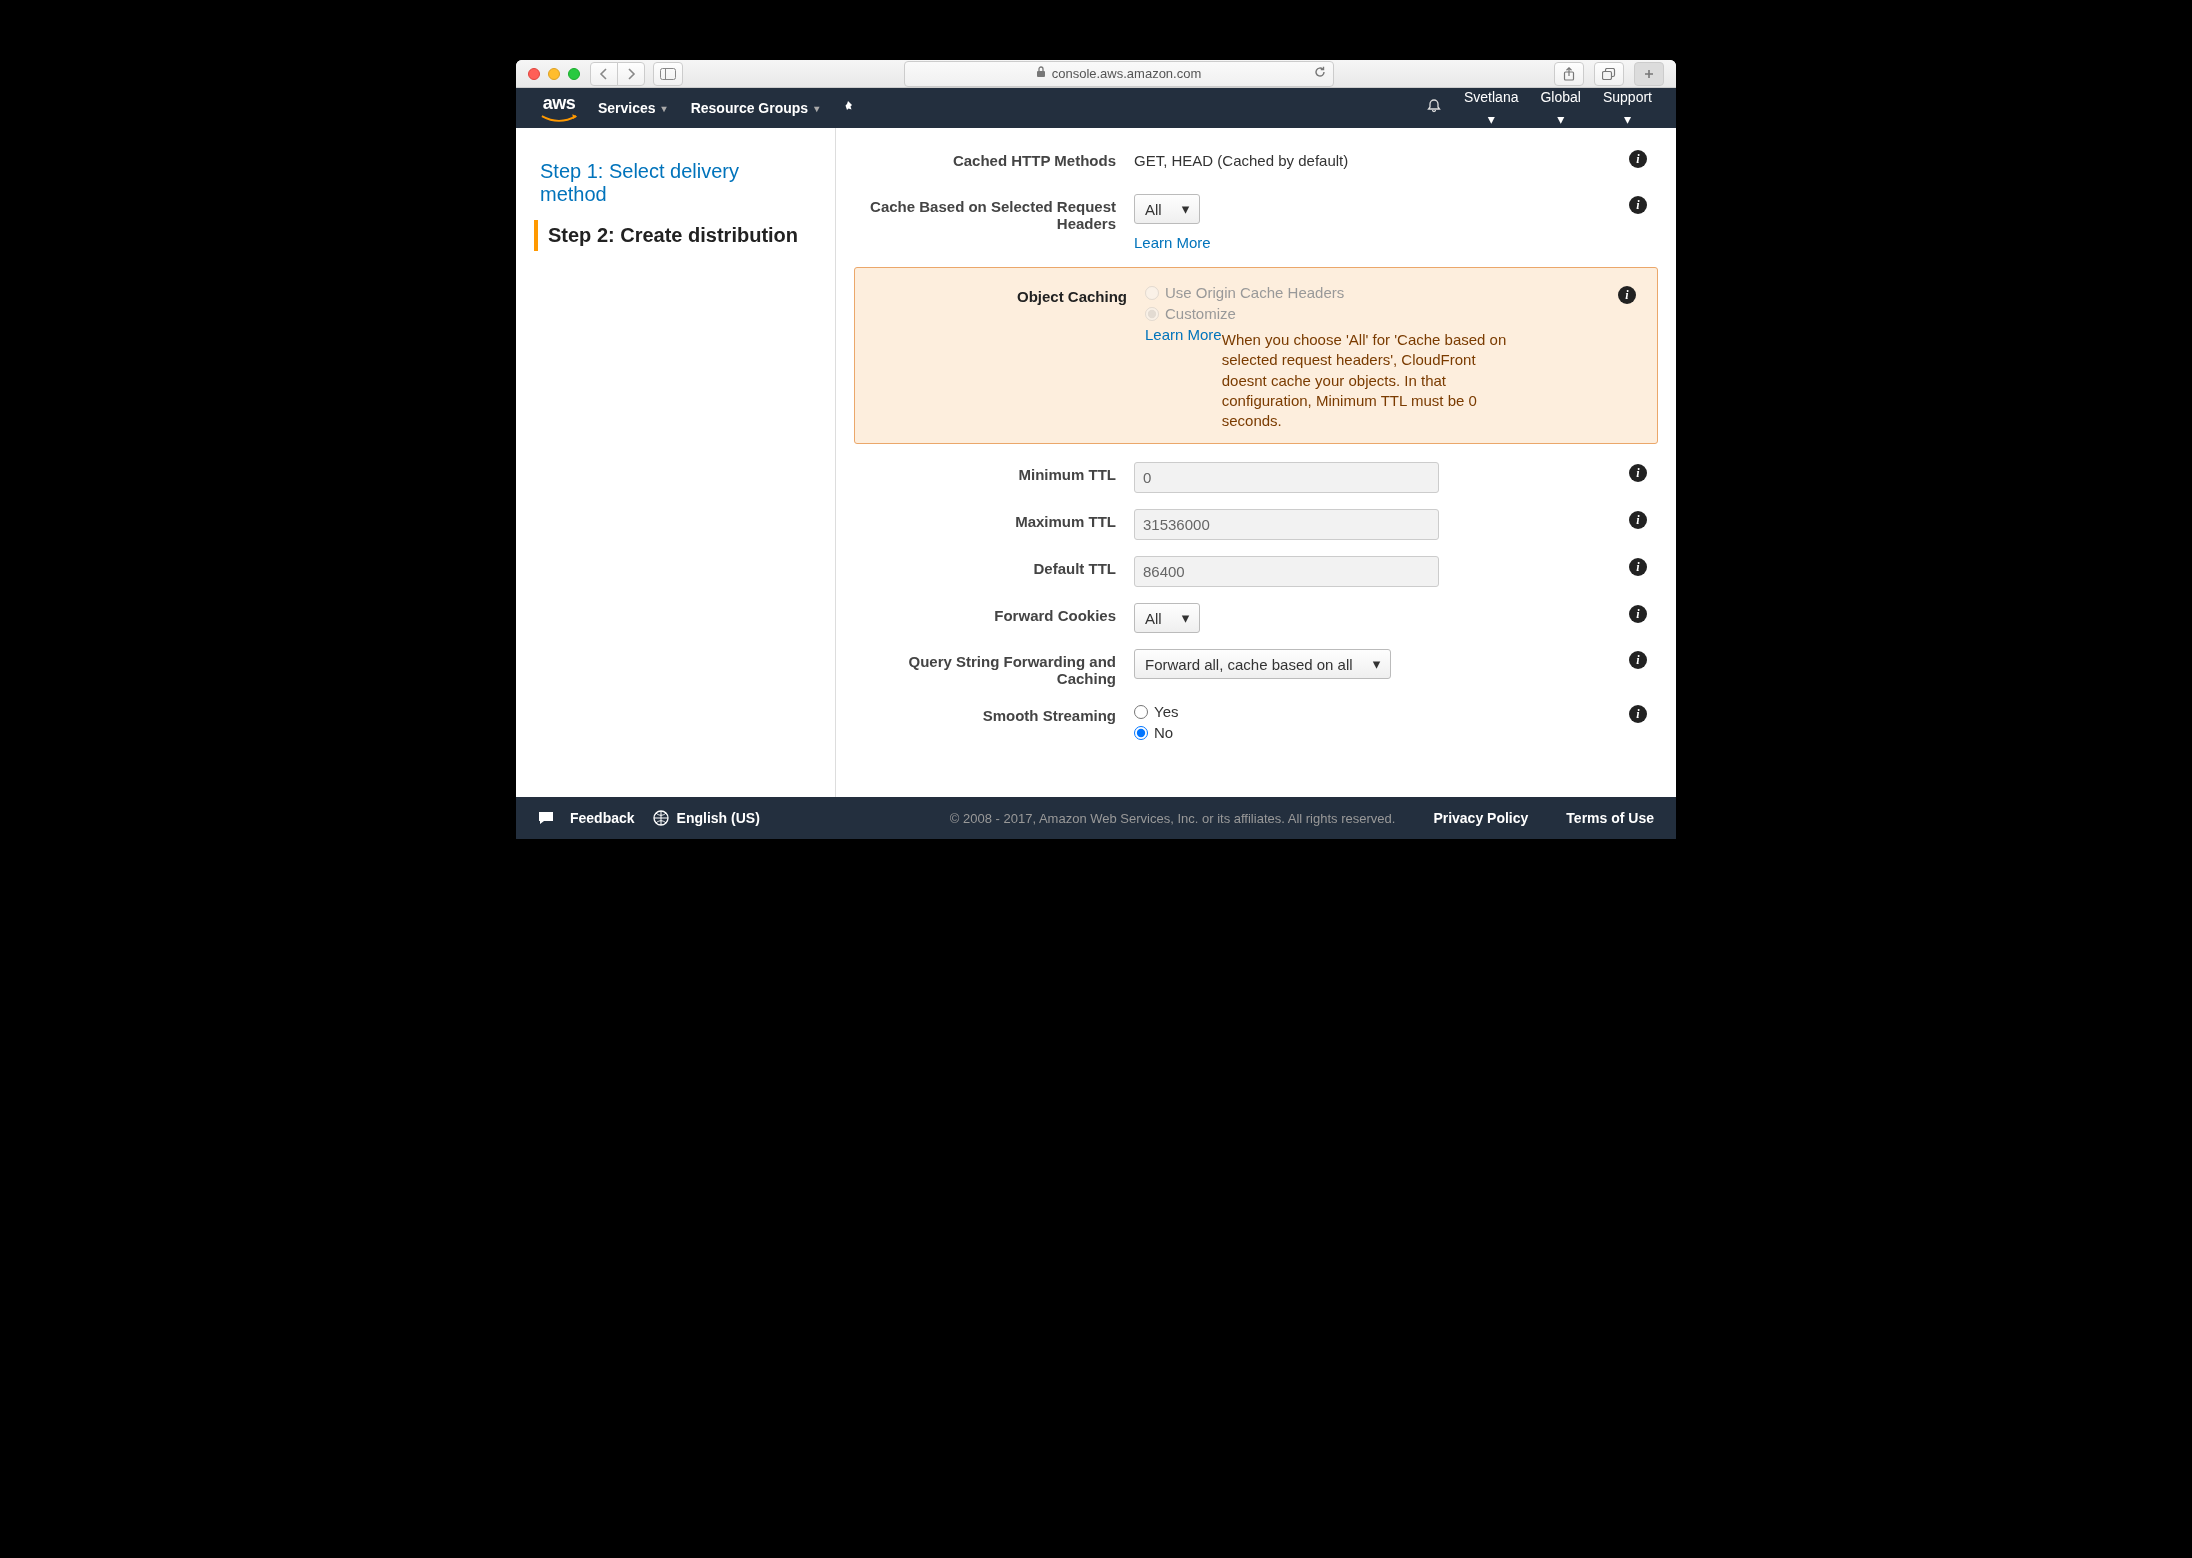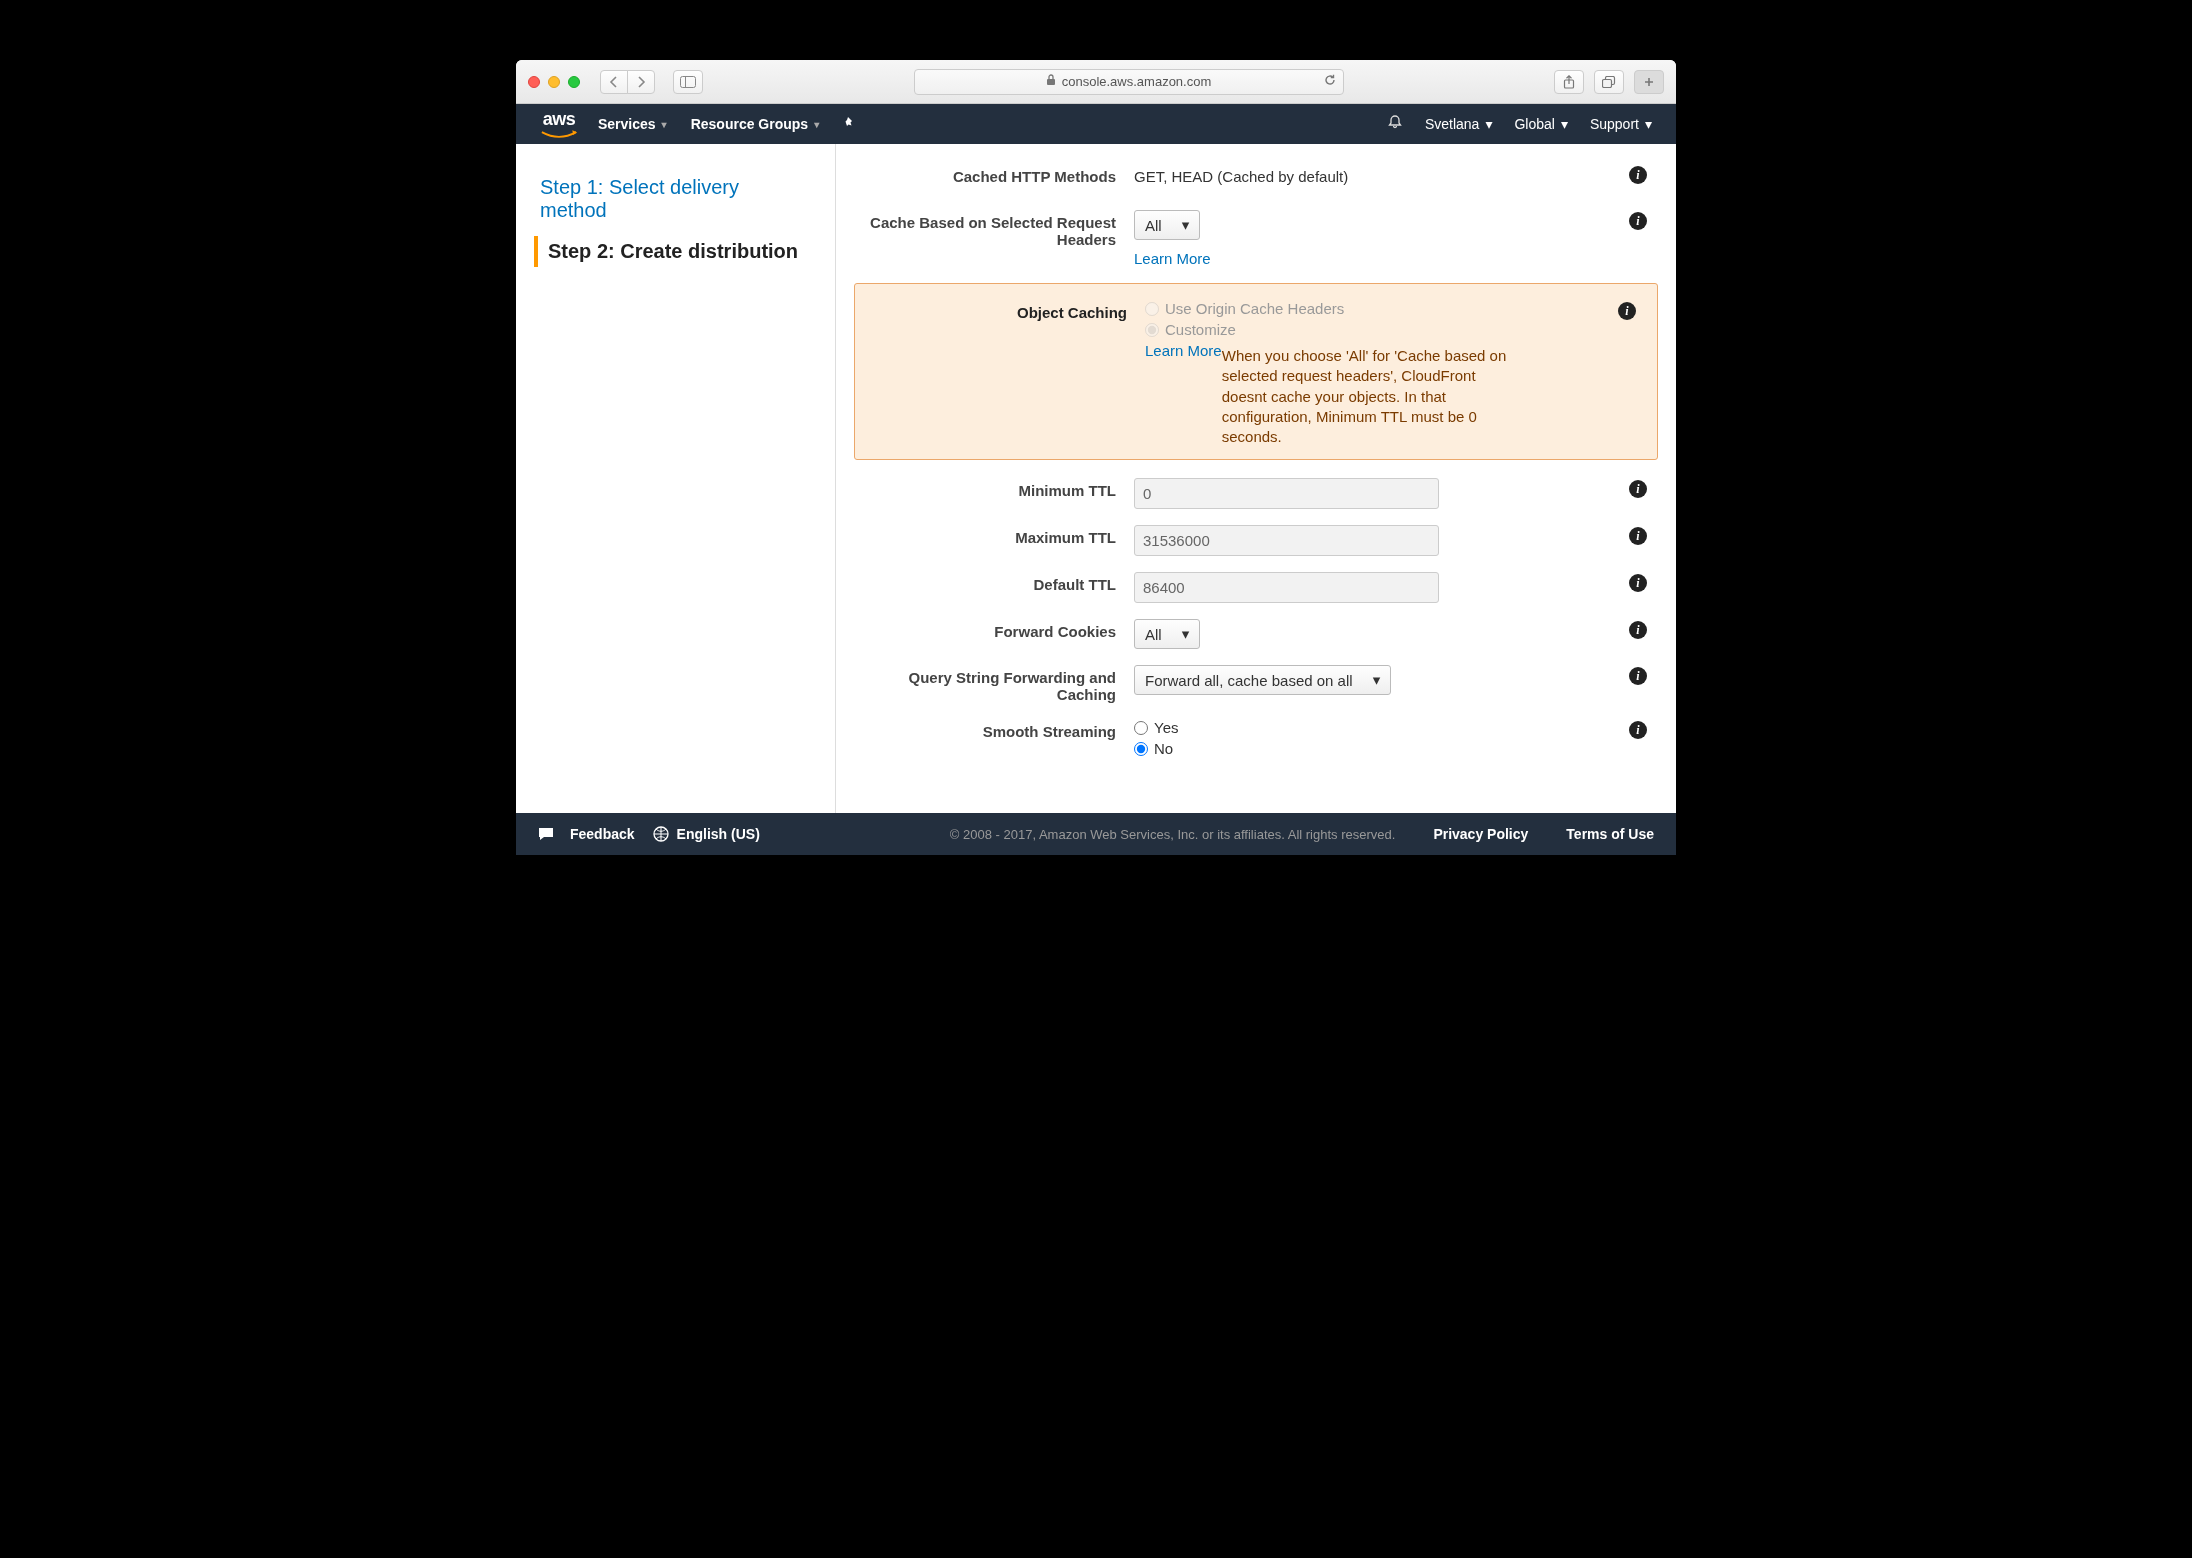--- a/index.html
+++ b/index.html
@@ -16,27 +16,26 @@
   }
   .window {
     width: 1160px;
     background: #fff;
     border-radius: 6px 6px 0 0;
     box-shadow: 0 20px 60px rgba(0,0,0,0.6);
     overflow: hidden;
   }
   
   .titlebar {
-    height: 44px;
+    height: 28px;
     background: linear-gradient(#f6f6f6,#e8e8e8);
     border-bottom: 1px solid #ccc;
     display: flex;
     align-items: center;
     padding: 0 12px;
-    gap: 10px;
   }
   .traffic-lights { display: flex; gap: 8px; }
   .tl { width: 12px; height: 12px; border-radius: 50%; }
   .tl-red   { background:#ff5f57; border:0.5px solid #e0443e; }
   .tl-yel   { background:#ffbd2e; border:0.5px solid #dea123; }
   .tl-grn   { background:#28c940; border:0.5px solid #1aad2b; }
   .nav-btns { display:flex; gap:0; margin-left:10px;}
   .nav-btn {
     width: 28px; height: 24px; background:linear-gradient(#fefefe,#f1f1f1);
     border:1px solid #ccc; display:flex; align-items:center; justify-content:center;
@@ -69,21 +68,21 @@
   .aws-header {
     background:#232f3e; height:40px; display:flex; align-items:center;
     padding:0 24px; color:#fff; font-size:14px;
   }
   .aws-logo { font-weight:bold; font-size:18px; letter-spacing:-0.5px; display:flex;flex-direction:column;align-items:center;}
   .aws-logo .swoosh{ width:38px;height:10px;}
   .aws-nav { display:flex; gap:24px; margin-left:20px; align-items:center;}
   .aws-nav-item { display:flex; align-items:center; gap:6px; cursor:pointer; font-weight:bold;}
   .aws-nav-item .caret{font-size:10px;color:#aaa;}
   .aws-right { margin-left:auto; display:flex; gap:22px; align-items:center;}
-  .aws-right .item{display:flex;align-items:center;gap:6px;cursor:pointer;}
+  .aws-right .item{display:flex;align-items:center;gap:6px;cursor:pointer;flex-direction:column;}
   .pin-icon{color:#fff;font-size:14px;}
   .bell{font-size:16px;}
   
   .main {
     display:flex; min-height:640px; background:#fff;
   }
   .sidebar {
     width: 320px; border-right:1px solid #ddd; padding:28px 18px;
   }
   .step-link {

